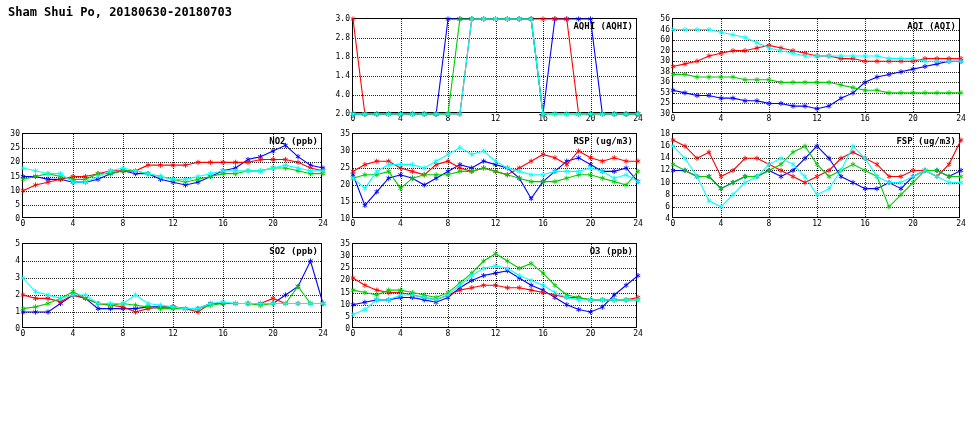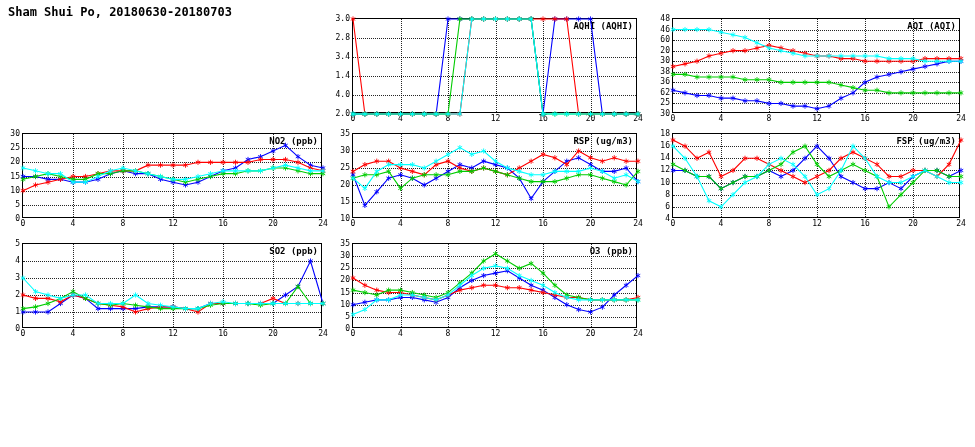--- a/index.html
+++ b/index.html
@@ -44,21 +44,21 @@
 
 <div class="panel" style="left: 352px; top: 18px; width: 285px; height: 95px;">
   <div class="plotbox" id="box-aqhi" style="left: 0px; top: 0px; width: 285px; height: 95px;">
       <div class="panel-title">AQHI (AQHI)</div>
       <div class="ylab" style="top: 95px;">2.0</div>
       <div class="tickh" style="top: 76px;"></div>
       <div class="ylab" style="top: 76px;">4.0</div>
       <div class="tickh" style="top: 57px;"></div>
       <div class="ylab" style="top: 57px;">1.4</div>
       <div class="tickh" style="top: 38px;"></div>
-      <div class="ylab" style="top: 38px;">3.4</div>
+      <div class="ylab" style="top: 38px;">1.8</div>
       <div class="tickh" style="top: 19px;"></div>
       <div class="ylab" style="top: 19px;">2.8</div>
       <div class="ylab" style="top: 0px;">3.0</div>
       <div class="xlab" style="left: 0px;">0</div>
       <div class="tickv" style="left: 47.5px;"></div>
       <div class="xlab" style="left: 47.5px;">4</div>
       <div class="tickv" style="left: 95px;"></div>
       <div class="xlab" style="left: 95px;">8</div>
       <div class="tickv" style="left: 142.5px;"></div>
       <div class="xlab" style="left: 142.5px;">12</div>
@@ -79,34 +79,34 @@
       </svg>
     </div>
 </div>
 <div class="panel" style="left: 672px; top: 18px; width: 288px; height: 95px;">
   <div class="plotbox" id="box-aqi" style="left: 0px; top: 0px; width: 288px; height: 95px;">
       <div class="panel-title">AQI (AQI)</div>
       <div class="ylab" style="top: 95px;">30</div>
       <div class="tickh" style="top: 84.4px;"></div>
       <div class="ylab" style="top: 84.4px;">25</div>
       <div class="tickh" style="top: 73.9px;"></div>
-      <div class="ylab" style="top: 73.9px;">62</div>
+      <div class="ylab" style="top: 73.9px;">53</div>
       <div class="tickh" style="top: 63.3px;"></div>
       <div class="ylab" style="top: 63.3px;">36</div>
       <div class="tickh" style="top: 52.8px;"></div>
       <div class="ylab" style="top: 52.8px;">38</div>
       <div class="tickh" style="top: 42.2px;"></div>
       <div class="ylab" style="top: 42.2px;">30</div>
       <div class="tickh" style="top: 31.7px;"></div>
       <div class="ylab" style="top: 31.7px;">20</div>
       <div class="tickh" style="top: 21.1px;"></div>
       <div class="ylab" style="top: 21.1px;">60</div>
       <div class="tickh" style="top: 10.6px;"></div>
       <div class="ylab" style="top: 10.6px;">46</div>
-      <div class="ylab" style="top: 0px;">48</div>
+      <div class="ylab" style="top: 0px;">56</div>
       <div class="xlab" style="left: 0px;">0</div>
       <div class="tickv" style="left: 48px;"></div>
       <div class="xlab" style="left: 48px;">4</div>
       <div class="tickv" style="left: 96px;"></div>
       <div class="xlab" style="left: 96px;">8</div>
       <div class="tickv" style="left: 144px;"></div>
       <div class="xlab" style="left: 144px;">12</div>
       <div class="tickv" style="left: 192px;"></div>
       <div class="xlab" style="left: 192px;">16</div>
       <div class="tickv" style="left: 240px;"></div>

